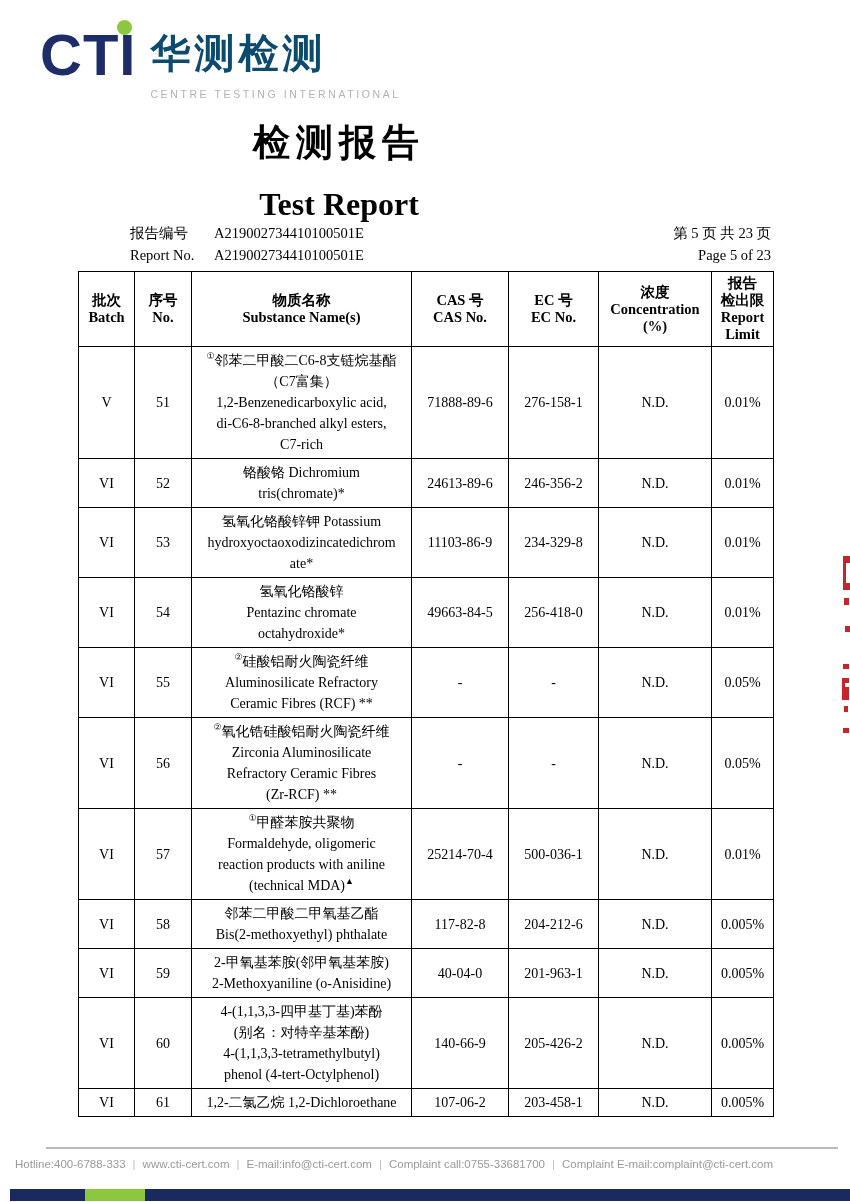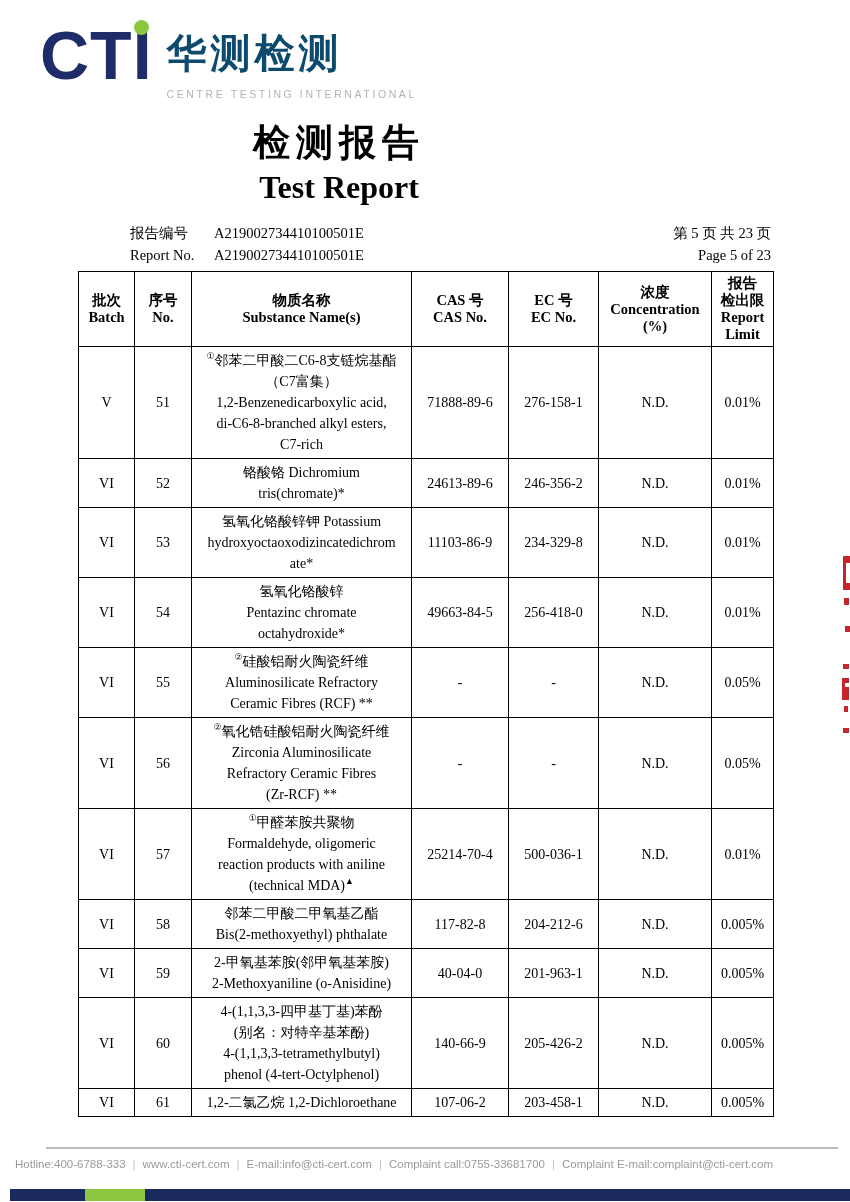--- a/index.html
+++ b/index.html
@@ -2,33 +2,33 @@
 <html><head>
 <meta charset="utf-8">
 <style>
   * { margin:0; padding:0; box-sizing:border-box; }
   html,body { width:850px; height:1202px; background:#ffffff; overflow:hidden;
     font-family:"Liberation Serif", serif; color:#000; position:relative; }
 
   
   .logo-band { position:absolute; top:24px; left:40px; display:flex; align-items:flex-start; }
   .cti-wordmark { position:relative; font-family:"Liberation Sans", sans-serif;
-    font-weight:bold; font-size:68px; line-height:62px; color:#1e2d68; letter-spacing:1px; }
+    font-weight:bold; font-size:58px; line-height:62px; color:#1e2d68; letter-spacing:1px; }
   .cti-dot { position:absolute; top:-4px; right:4px; width:15px; height:15px;
     border-radius:50%; background:#8dc63f; }
   .logo-cn-block { margin-left:14px; padding-top:8px; }
   .logo-cn { font-size:40px; line-height:42px; font-weight:bold; color:#0c4a6e;
     letter-spacing:4px; font-family:"Liberation Sans", sans-serif; }
   .logo-sub { font-size:10.5px; letter-spacing:2.6px; color:#b3b3b3;
     font-family:"Liberation Sans", sans-serif; margin-top:14px; }
 
   
   .title-block { position:absolute; top:118px; left:0; width:678px; text-align:center; }
   .title-cn { font-size:37px; font-weight:bold; letter-spacing:6px; }
-  .title-en { font-size:32px; font-weight:bold; margin-top:1px; }
+  .title-en { font-size:32px; font-weight:bold; margin-top:18px; }
 
   
   .info-block { position:absolute; top:222px; left:78px; width:695px; font-size:14.5px; }
   .info-row { display:flex; line-height:22px;margin-left:46px; }
   .info-label { width:90px; padding-left:6px; }
   .info-value { flex:1; }
   .info-page { text-align:right; padding-right:2px; }
 
   
   .report-table { position:absolute; top:271px; left:78px; border-collapse:collapse;

